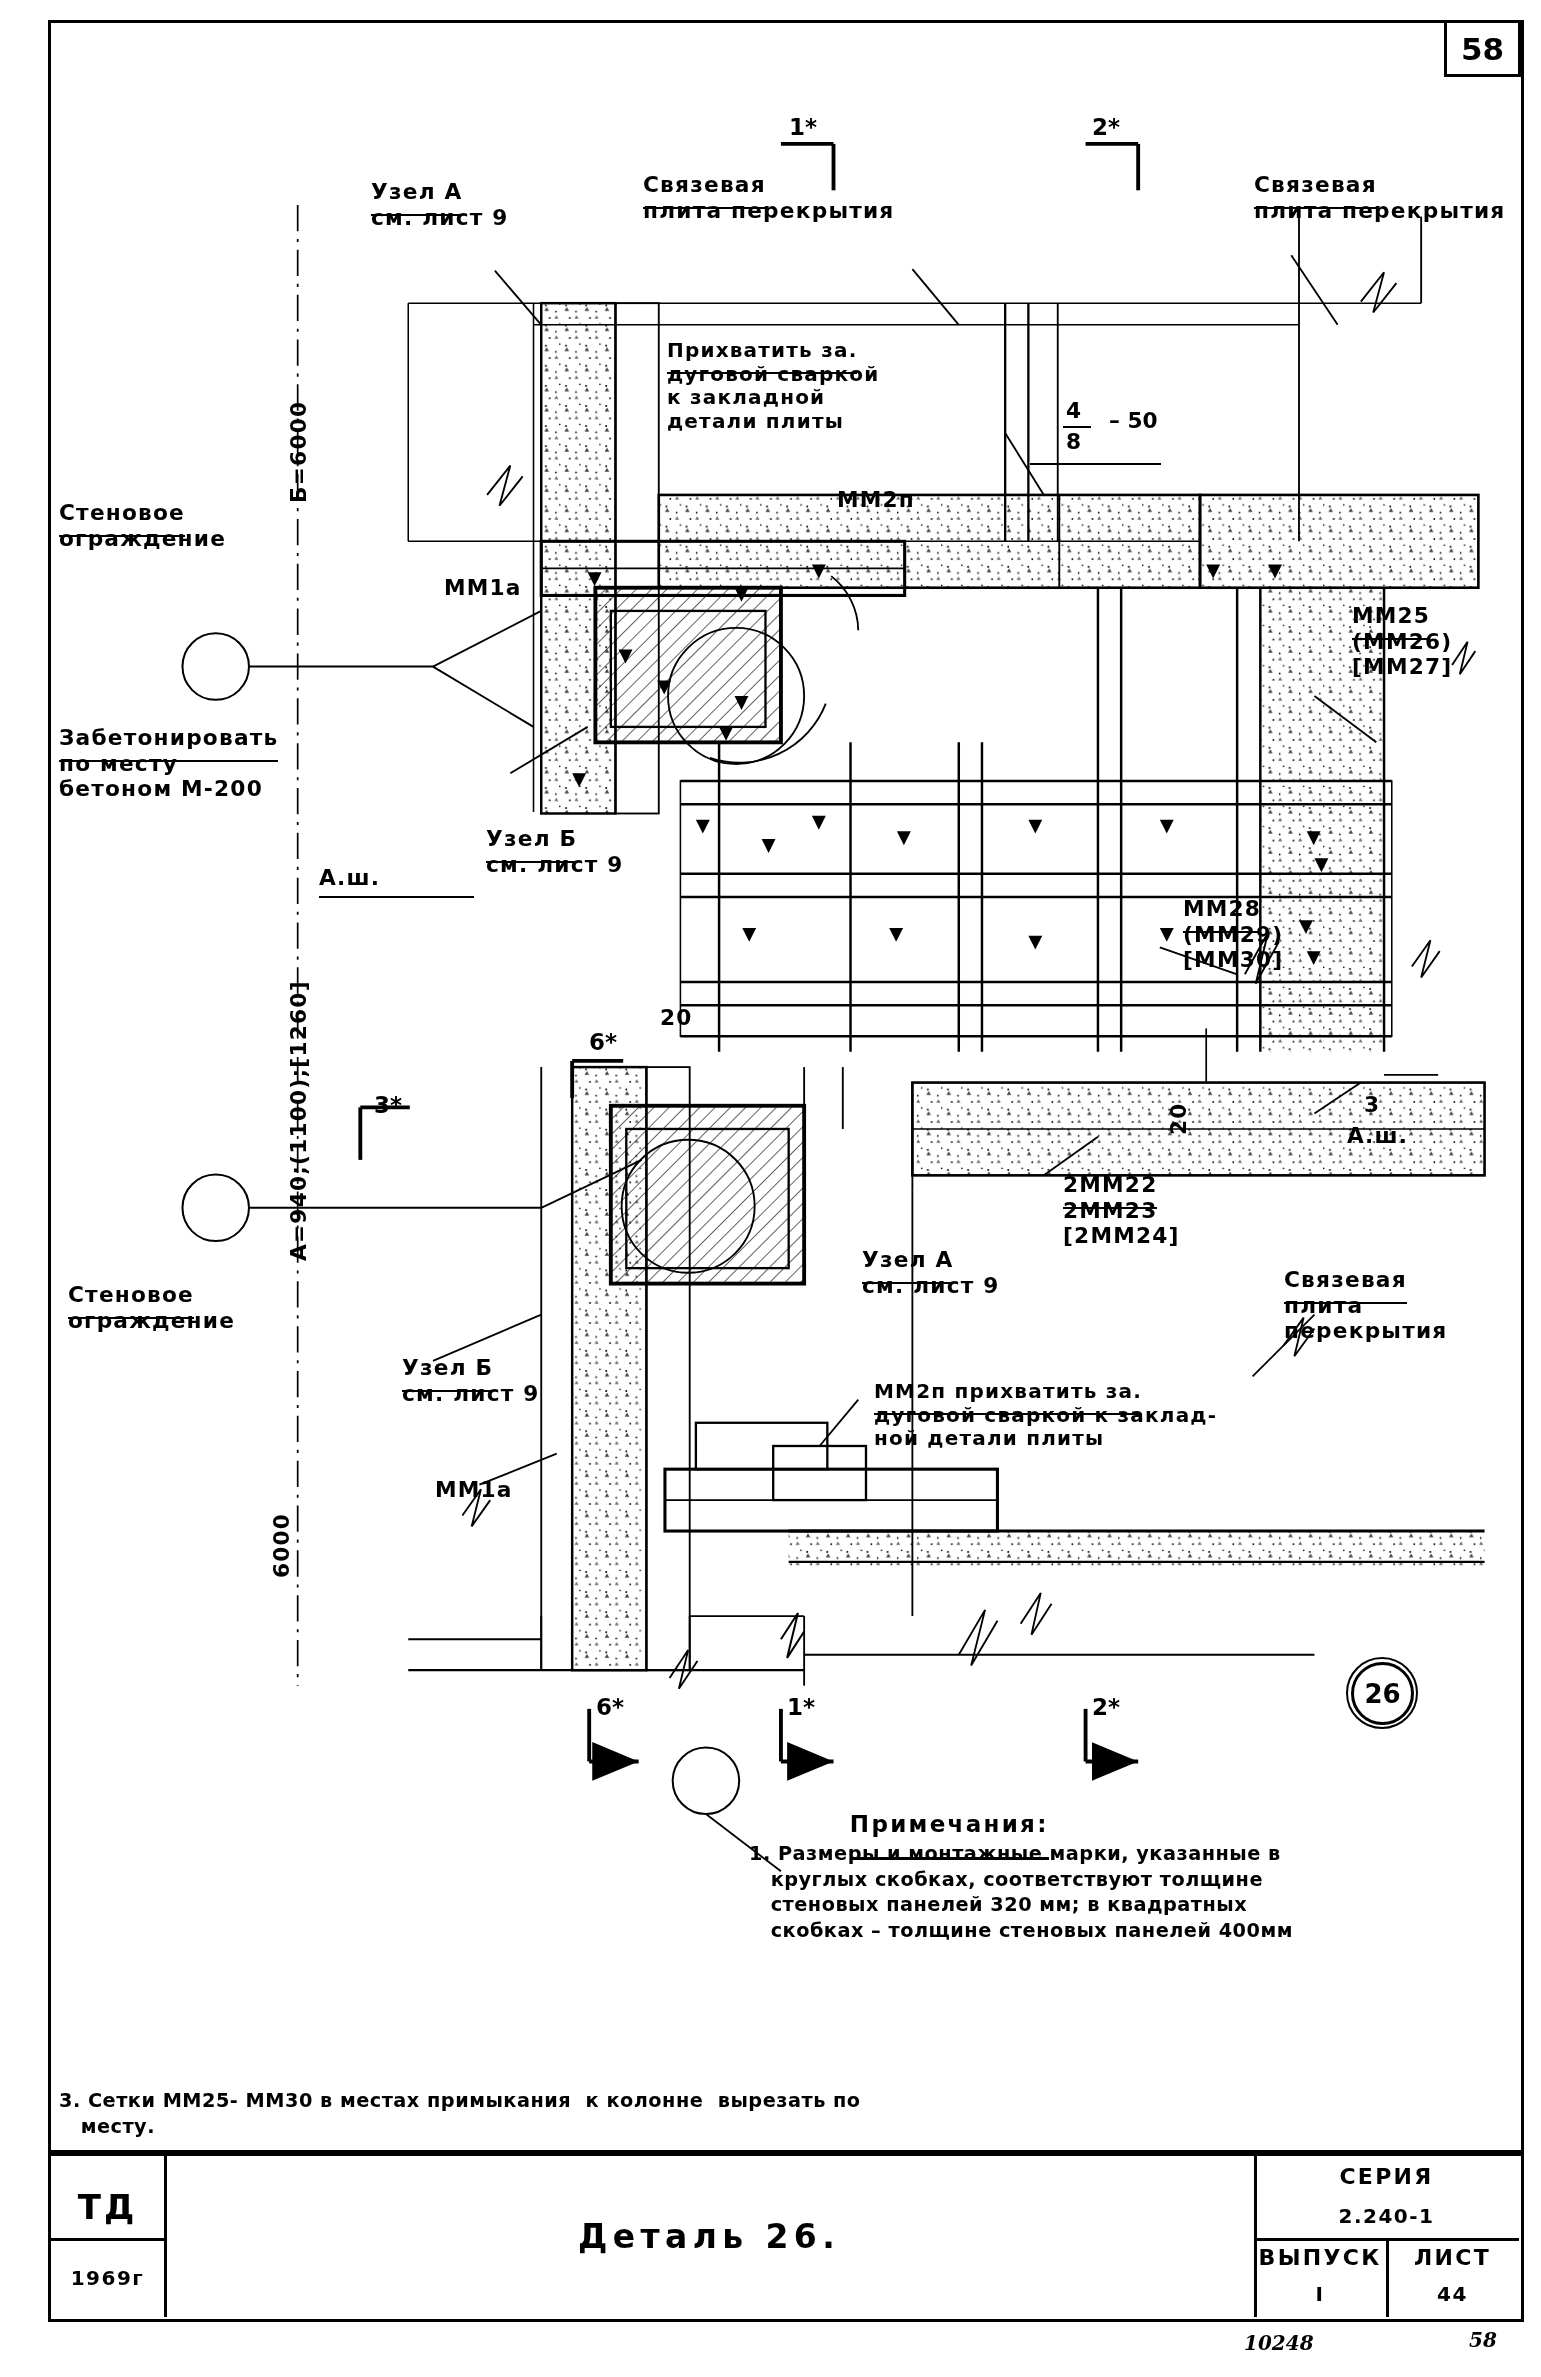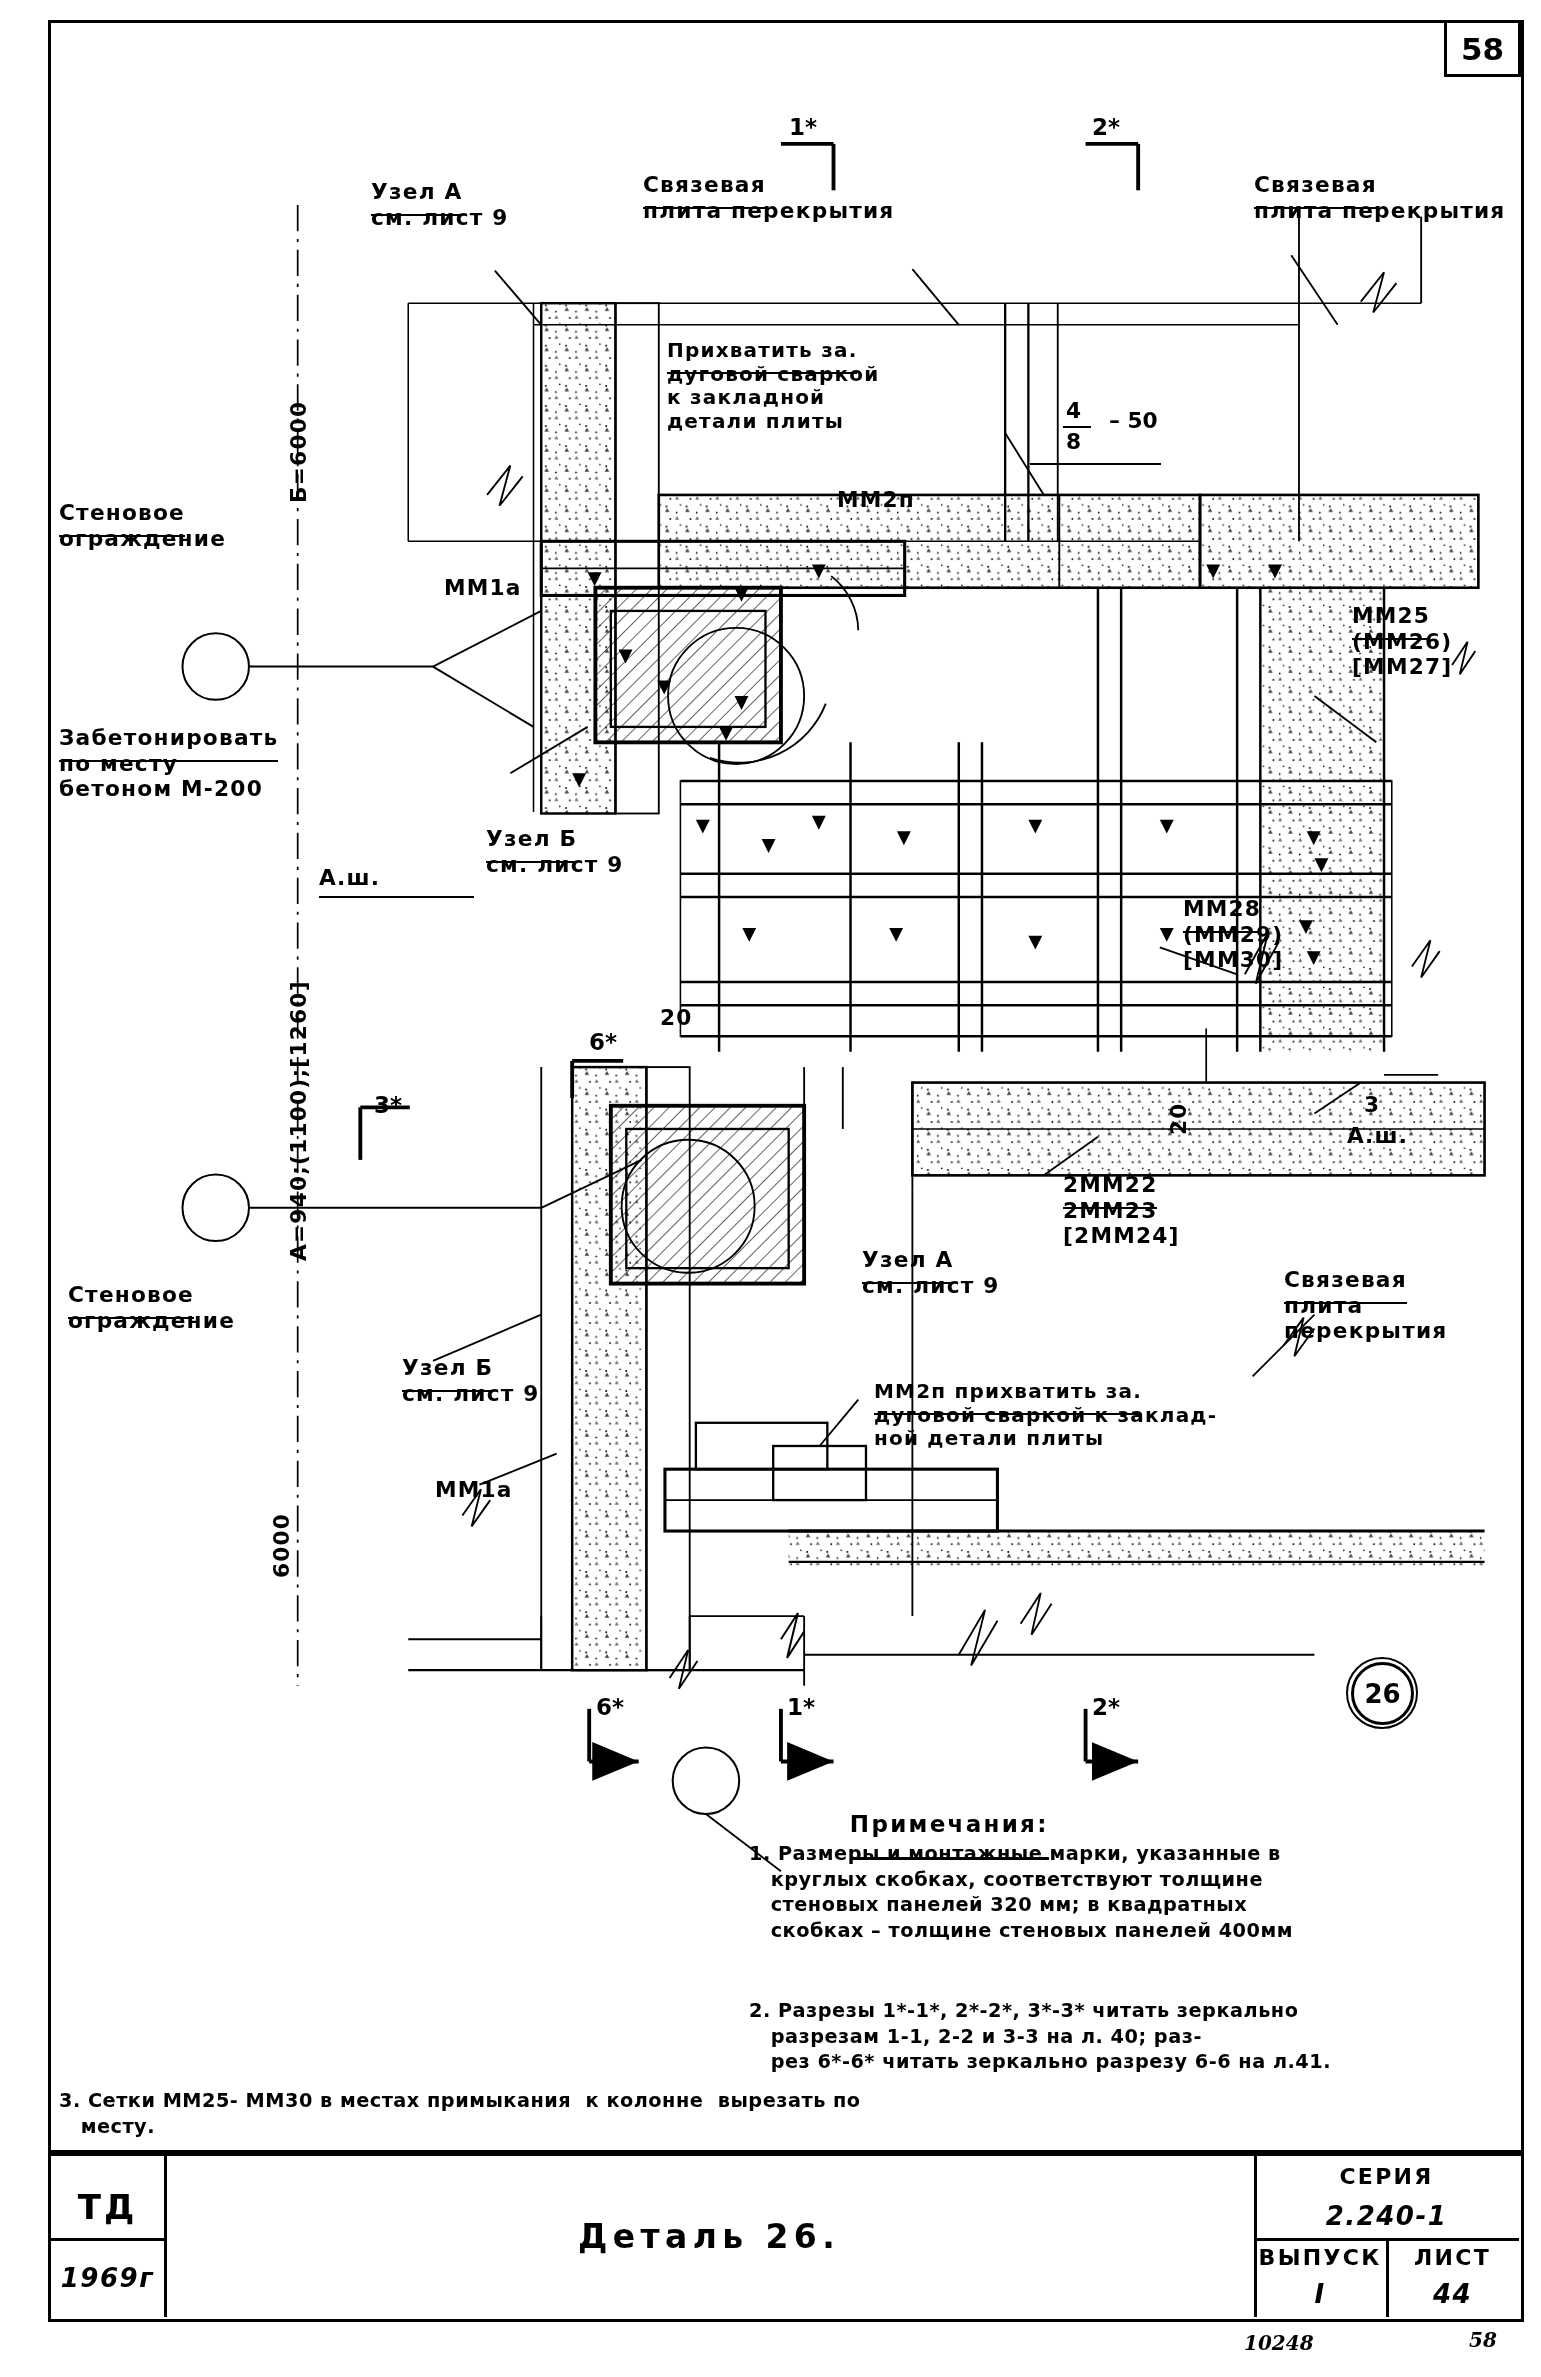--- a/index.html
+++ b/index.html
@@ -23,21 +23,21 @@
          font-size:19.3px;letter-spacing:0.5px;line-height:1.33;white-space:pre;}
   .ntitle{font-size:23px;letter-spacing:2.3px;border-bottom:3.1px solid #000;
           display:inline-block;padding-bottom:18px;}
   
   .tbc{position:absolute;box-sizing:border-box;display:flex;align-items:center;
        justify-content:center;font-family:"DejaVu Sans",sans-serif;font-weight:bold;}
   .vline{position:absolute;background:#000;width:3.1px;}
   .hline{position:absolute;background:#000;height:3.1px;}
   .tbtitle{font-size:33px;letter-spacing:5.4px;}
   .tbsm{font-size:22px;letter-spacing:2.3px;}
-  .tbmd{font-size:26px;letter-spacing:1.5px;font-style:italic;}
+  .tbmd{font-size:20px;letter-spacing:1.5px;}
   .tbbig{font-size:34px;letter-spacing:3.1px;}
   .foot{position:absolute;font-family:"DejaVu Serif",serif;font-style:italic;
         font-weight:bold;font-size:20px;}
   .vert{transform-origin:0 0;}
   .sec{position:absolute;font-weight:bold;font-family:"DejaVu Sans",sans-serif;
        font-size:23px;white-space:nowrap;}
 </style>
 </head>
 <body>
 
@@ -388,23 +388,20 @@
     <span>26</span>
   </div>
 
   <div class="notes" style="left:821px;top:1783px;">
     <span class="ntitle">Примечания:</span>
   </div>
   <div class="notes" style="left:749px;top:1841px;">1. Размеры и монтажные марки, указанные в
    круглых скобках, соответствуют толщине
    стеновых панелей 320 мм; в квадратных
    скобках – толщине стеновых панелей 400мм</div>
-  <div class="notes" style="left:749px;top:1998px;">2. Разрезы 1*-1*, 2*-2*, 3*-3* читать зеркально
-   разрезам 1-1, 2-2 и 3-3 на л. 40; раз-
-   рез 6*-6* читать зеркально разрезу 6-6 на л.41.</div>
   <div class="notes" style="left:59px;top:2088px;">3. Сетки ММ25- ММ30 в местах примыкания  к колонне  вырезать по
    месту.</div>
 
   <div class="tb">
 
     <div class="vline" style="left:113px;top:0;height:161px;"></div>
     <div class="vline" style="left:1203px;top:0;height:161px;"></div>
     <div class="hline" style="left:0px;top:82px;width:113px;"></div>
     <div class="hline" style="left:1203px;top:82px;width:265px;"></div>
     <div class="vline" style="left:1335px;top:82px;height:79px;"></div>

